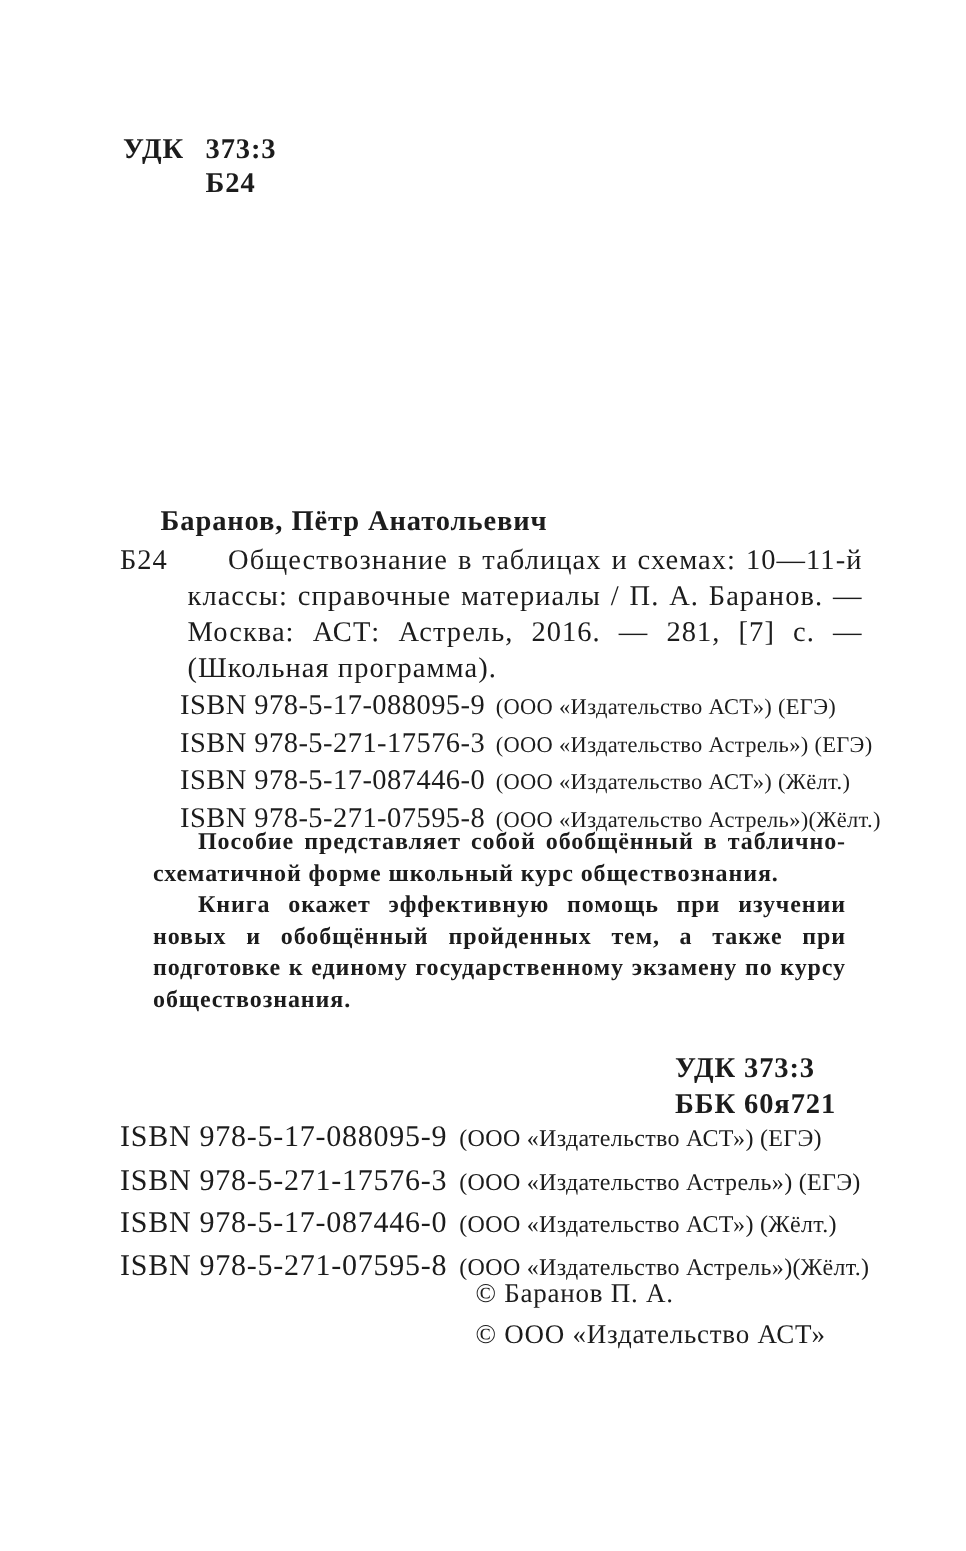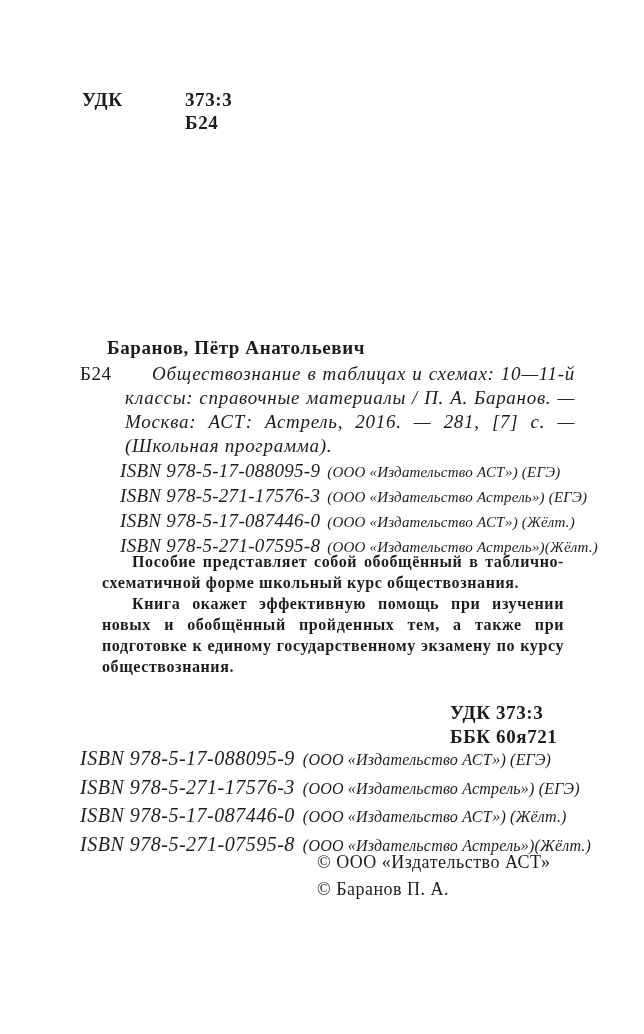--- a/index.html
+++ b/index.html
@@ -20,21 +20,21 @@
   
   .class-top {
     position: absolute;
     left: 82px;
     top: 88px;
     font-weight: bold;
     font-size: 19px;
     line-height: 23px;
     letter-spacing: 0.6px;
   }
-  .class-top .row { display: flex; gap: 48px; }
+  .class-top .row { display: flex; }
   .class-top .lbl { width: 55px; }
 
   
   .author-heading {
     position: absolute;
     left: 107px;
     top: 337px;
     font-weight: bold;
     font-size: 19px;
     letter-spacing: 0.6px;
@@ -52,25 +52,24 @@
     position: absolute;
     left: 125px;
     top: 362px;
     width: 450px;
     font-size: 19px;
     line-height: 24px;
     text-align: justify;
     text-indent: 27px;
     letter-spacing: 0.7px;
     margin: 0;
-    font-style: italic;
   }
 
   
-  .isbn-block { position: absolute; font-style: italic; }
+  .isbn-block { position: absolute; }
   .isbn-top { left: 120px; top: 459px; }
   .isbn-bottom { left: 80px; top: 745px; }
   .isbn-row { white-space: nowrap; }
   .isbn-top .isbn-row { line-height: 24px; }
   .isbn-bottom .isbn-row { line-height: 26.5px; }
   .isbn-top .isbn { font-size: 19px; letter-spacing: 0.3px; }
   .isbn-top .note { font-size: 15px; margin-left: 7px; letter-spacing: 0.2px; }
   .isbn-bottom .isbn { font-size: 20px; letter-spacing: 0.5px; }
   .isbn-bottom .note { font-size: 16px; margin-left: 8px; letter-spacing: 0.2px; }
 
@@ -165,17 +164,17 @@
     </div>
     <div class="isbn-row">
       <span class="isbn">ISBN 978-5-17-087446-0</span><span class="note">(ООО «Издательство АСТ») (Жёлт.)</span>
     </div>
     <div class="isbn-row">
       <span class="isbn">ISBN 978-5-271-07595-8</span><span class="note">(ООО «Издательство Астрель»)(Жёлт.)</span>
     </div>
   </div>
 
   <div class="copyright">
+    <div>© Баранов П. А.</div>
     <div>© ООО «Издательство АСТ»</div>
-    <div>© Баранов П. А.</div>
   </div>
 
 </div>
 
 </body></html>

